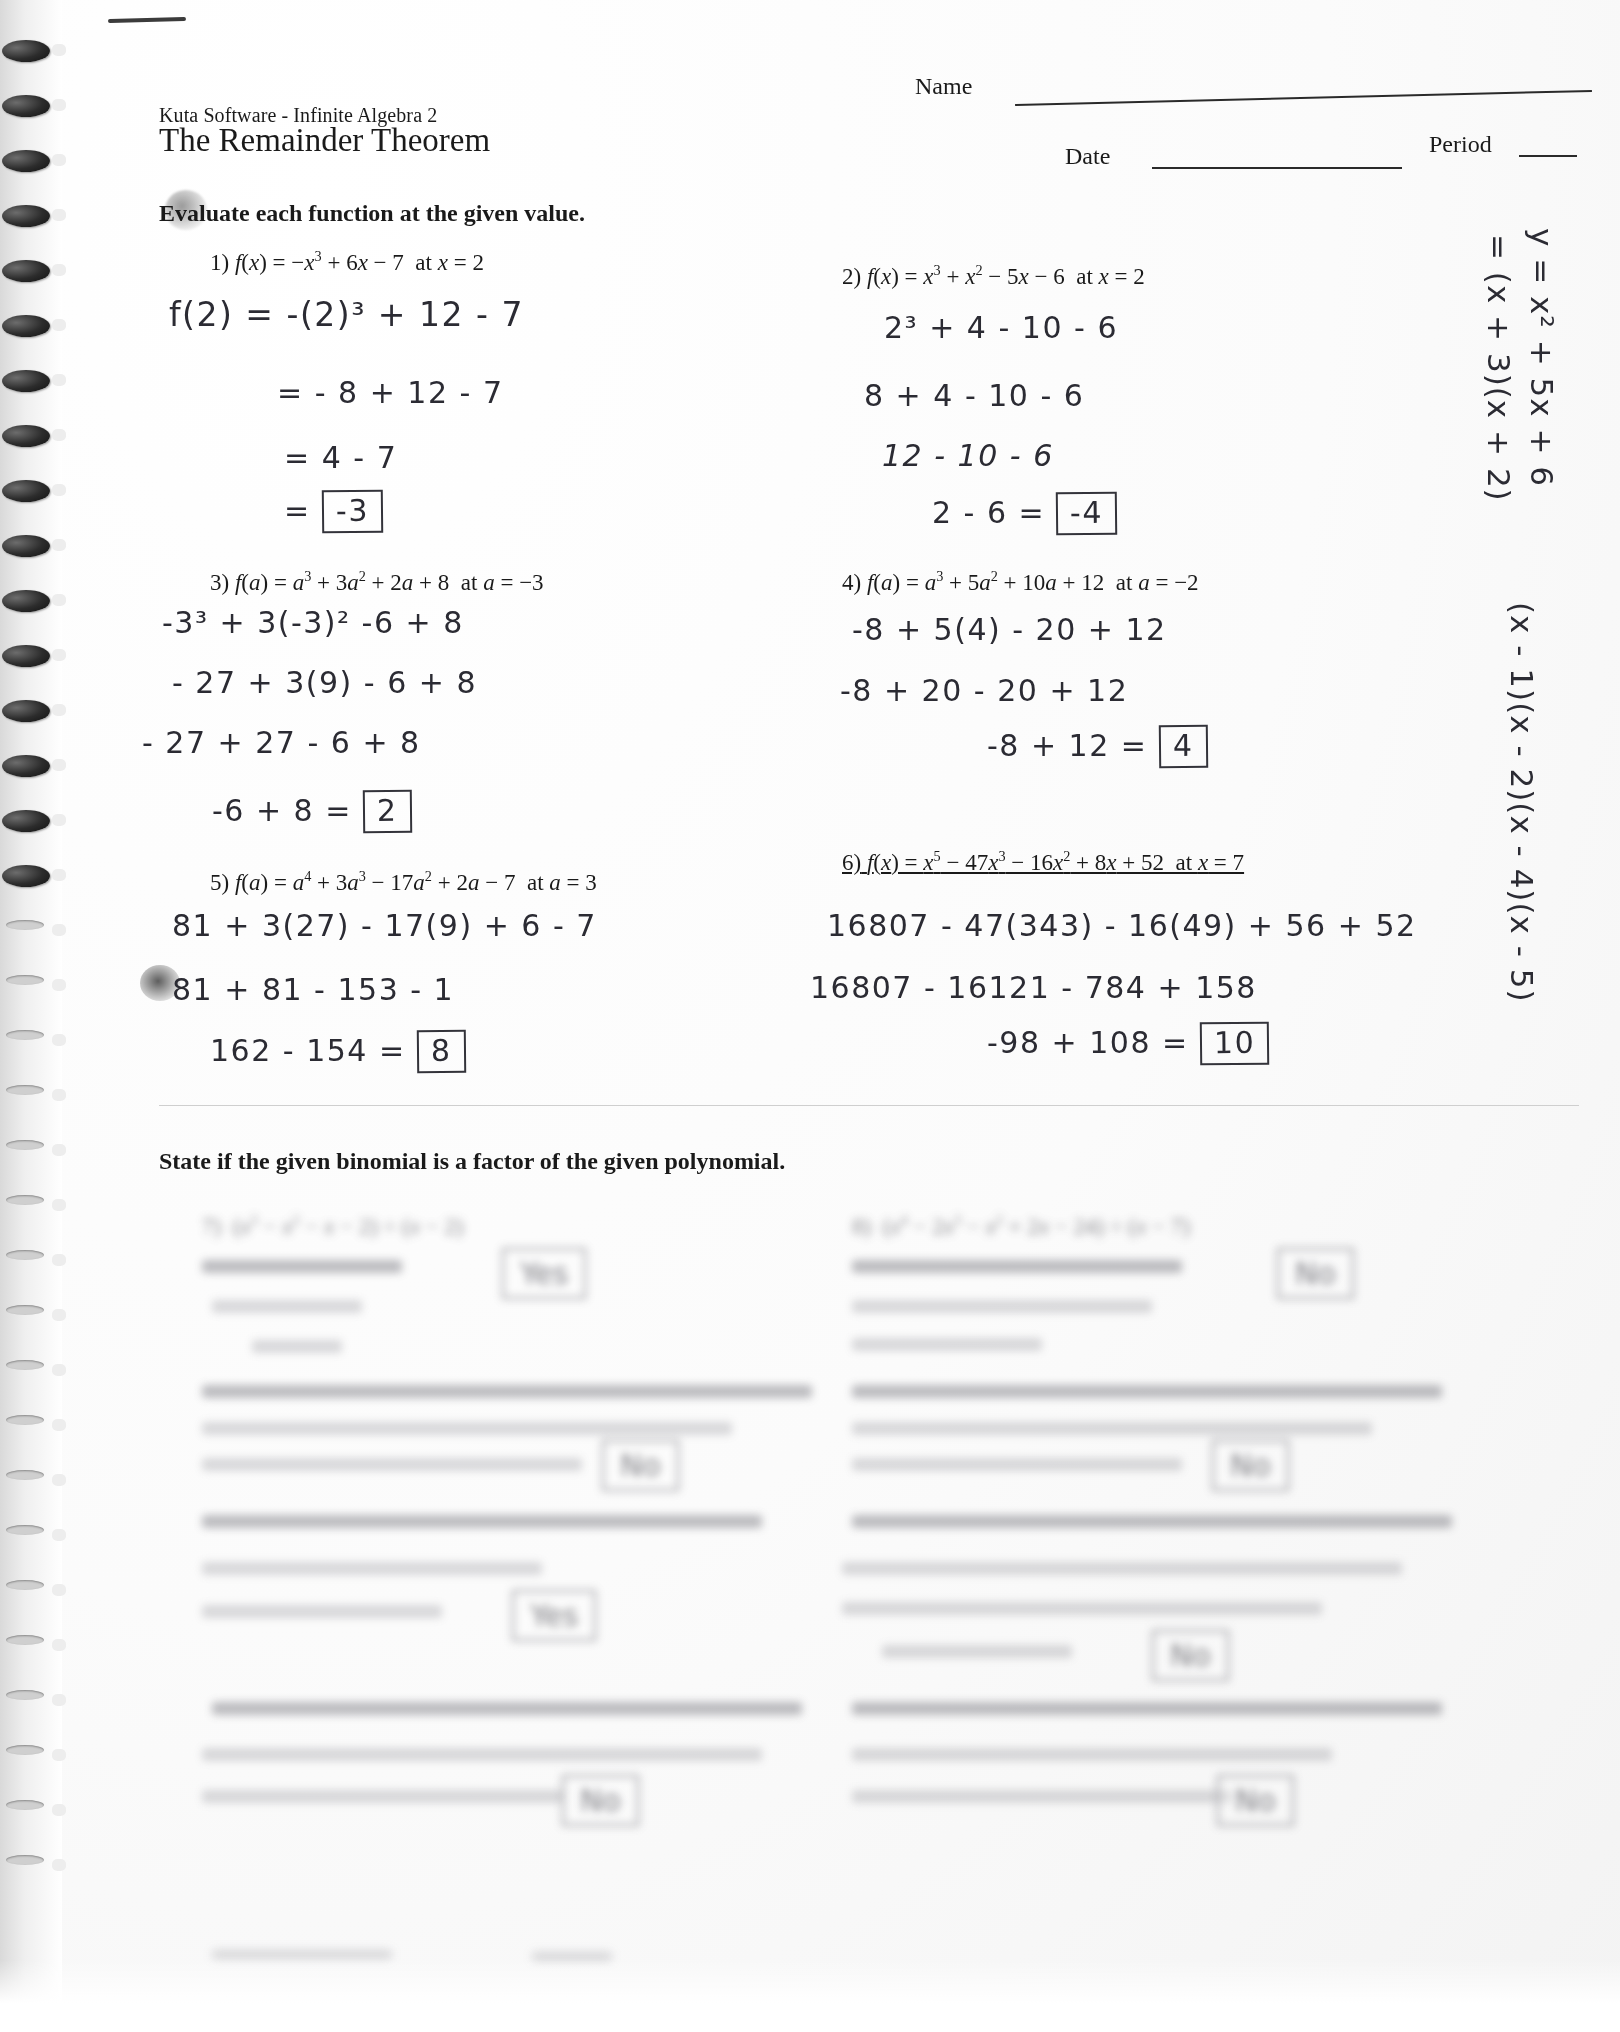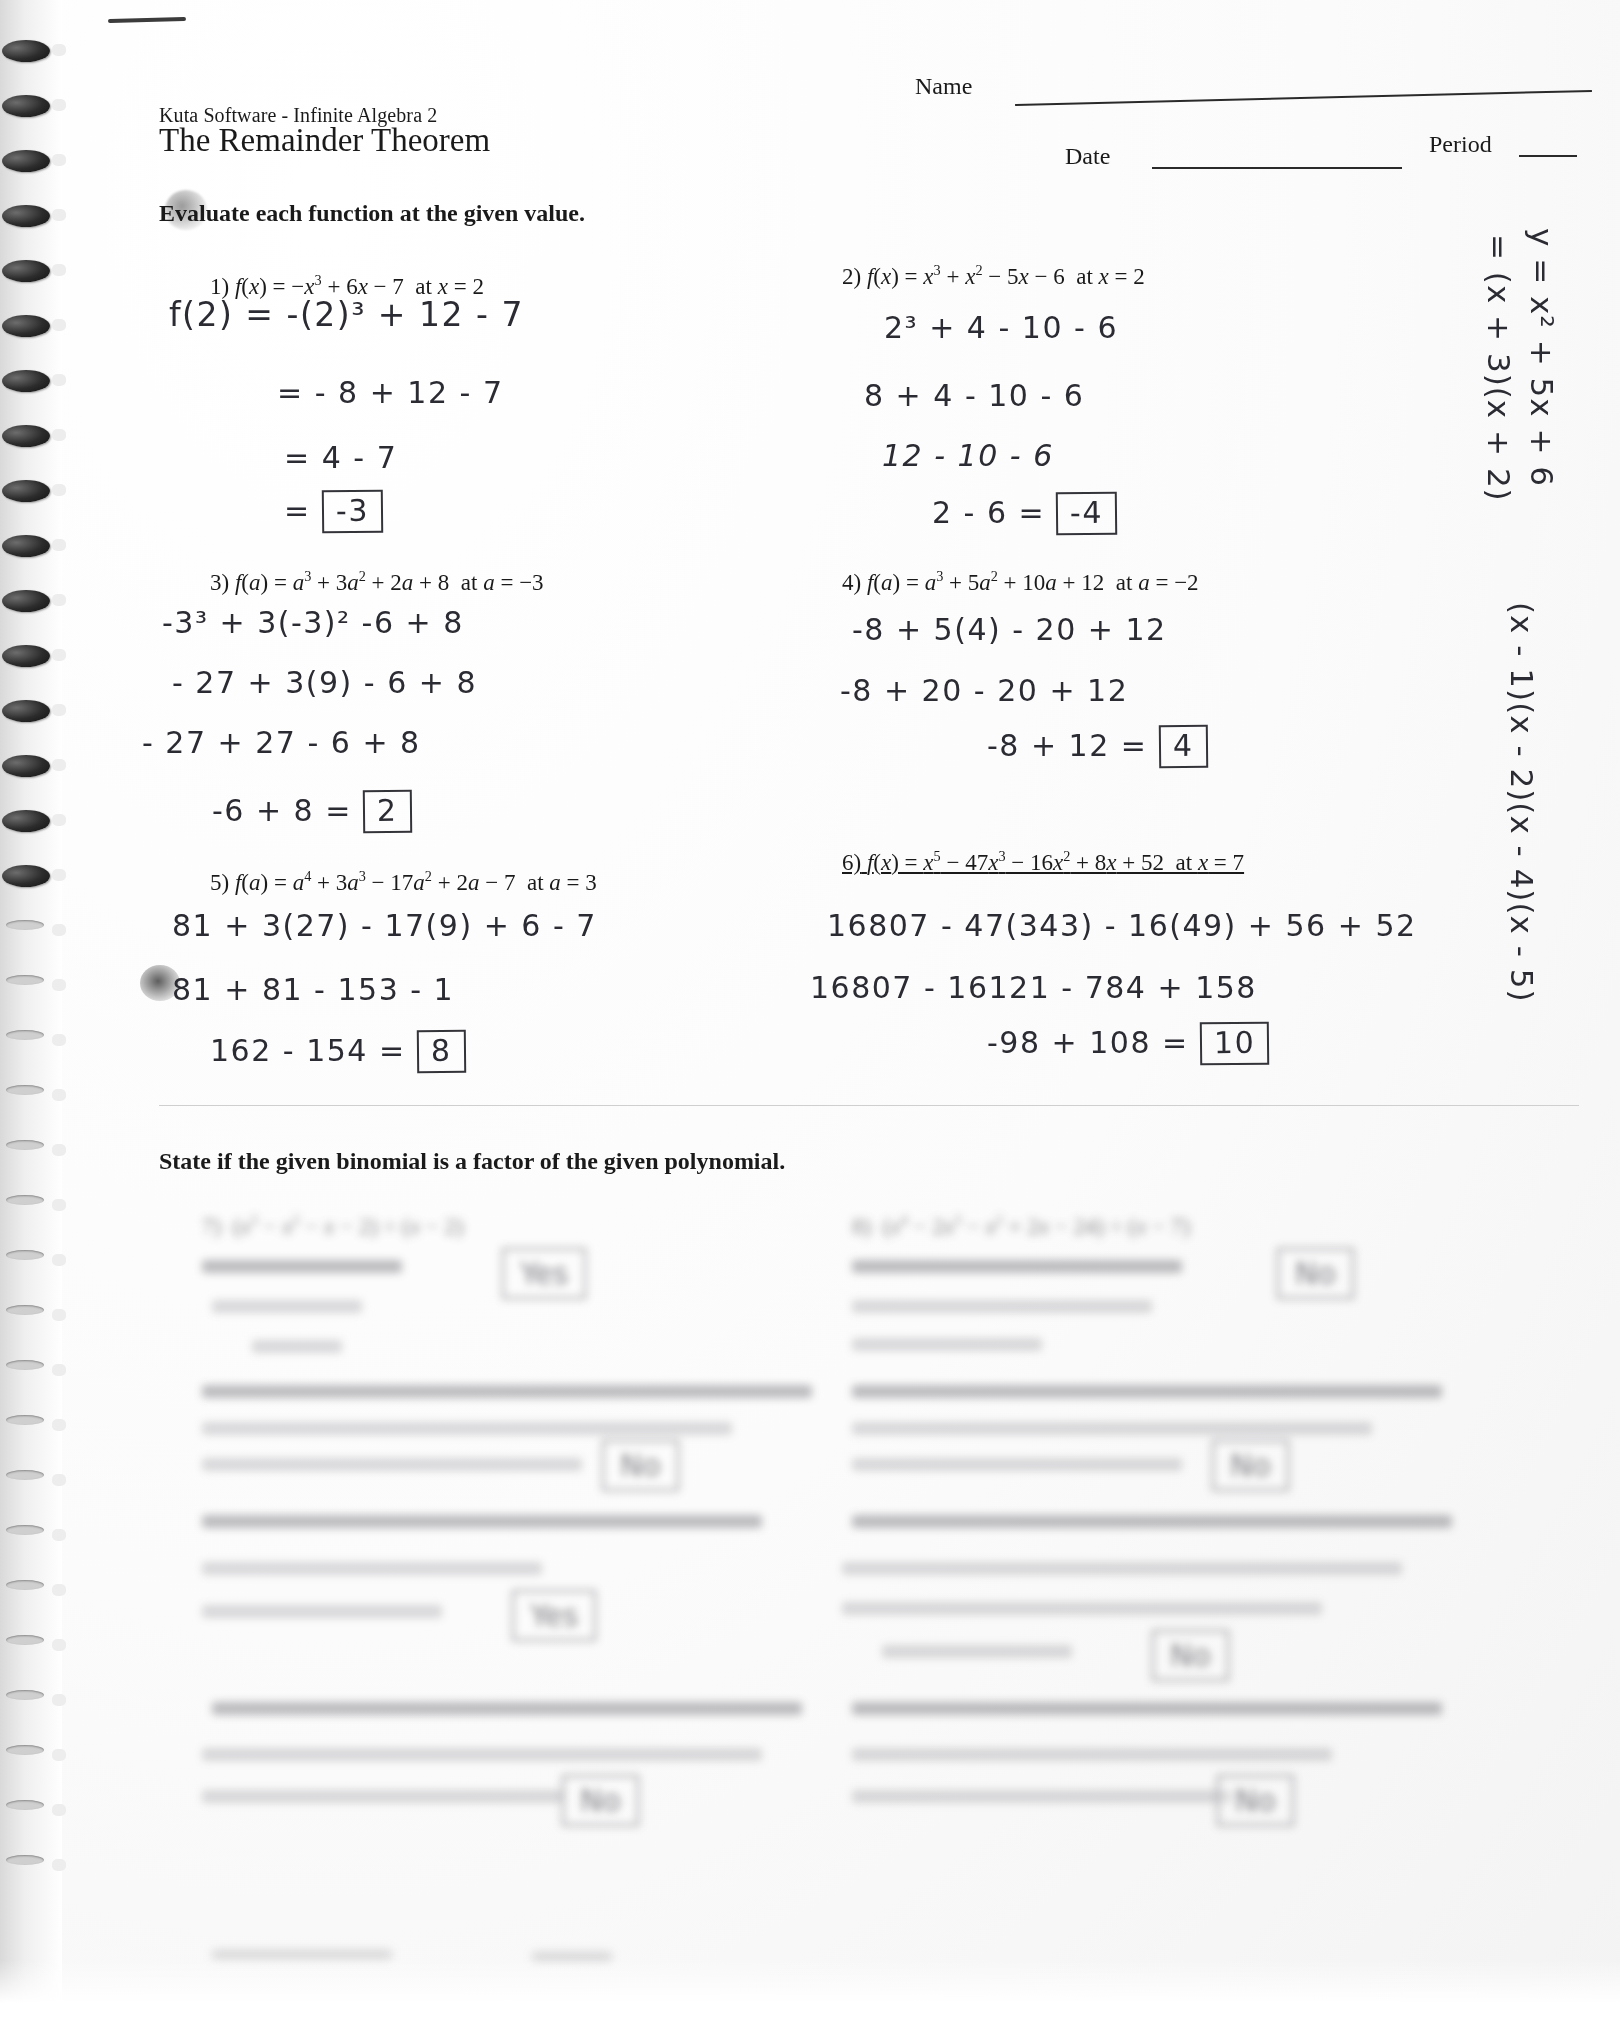--- a/index.html
+++ b/index.html
@@ -362,21 +362,21 @@
 
     <div class="date-label">Date</div>
     <div class="date-rule"></div>
 
     <div class="period-label">Period</div>
     <div class="period-rule"></div>
 
     <div id="blob1"></div>
     <div class="instr1">Evaluate each function at the given value.</div>
 
-    <div class="prob" style="left:148px; top:272px;">
+    <div class="prob" style="left:148px; top:248px;">
       <span class="num">1)</span>
       <span><i>f</i>(<i>x</i>) = −<i>x</i><sup>3</sup> + 6<i>x</i> − 7&nbsp; at <i>x</i> = 2</span>
     </div>
     <div class="hw lg" style="left:107px; top:295px;">f(2) = -(2)³ + 12 - 7</div>
     <div class="hw" style="left:215px; top:375px;">= - 8 + 12 - 7</div>
     <div class="hw" style="left:222px; top:440px;">= 4 - 7</div>
     <div class="hw" style="left:222px; top:490px;">
       <span>=</span>
       <span class="boxed">-3</span>
     </div>

